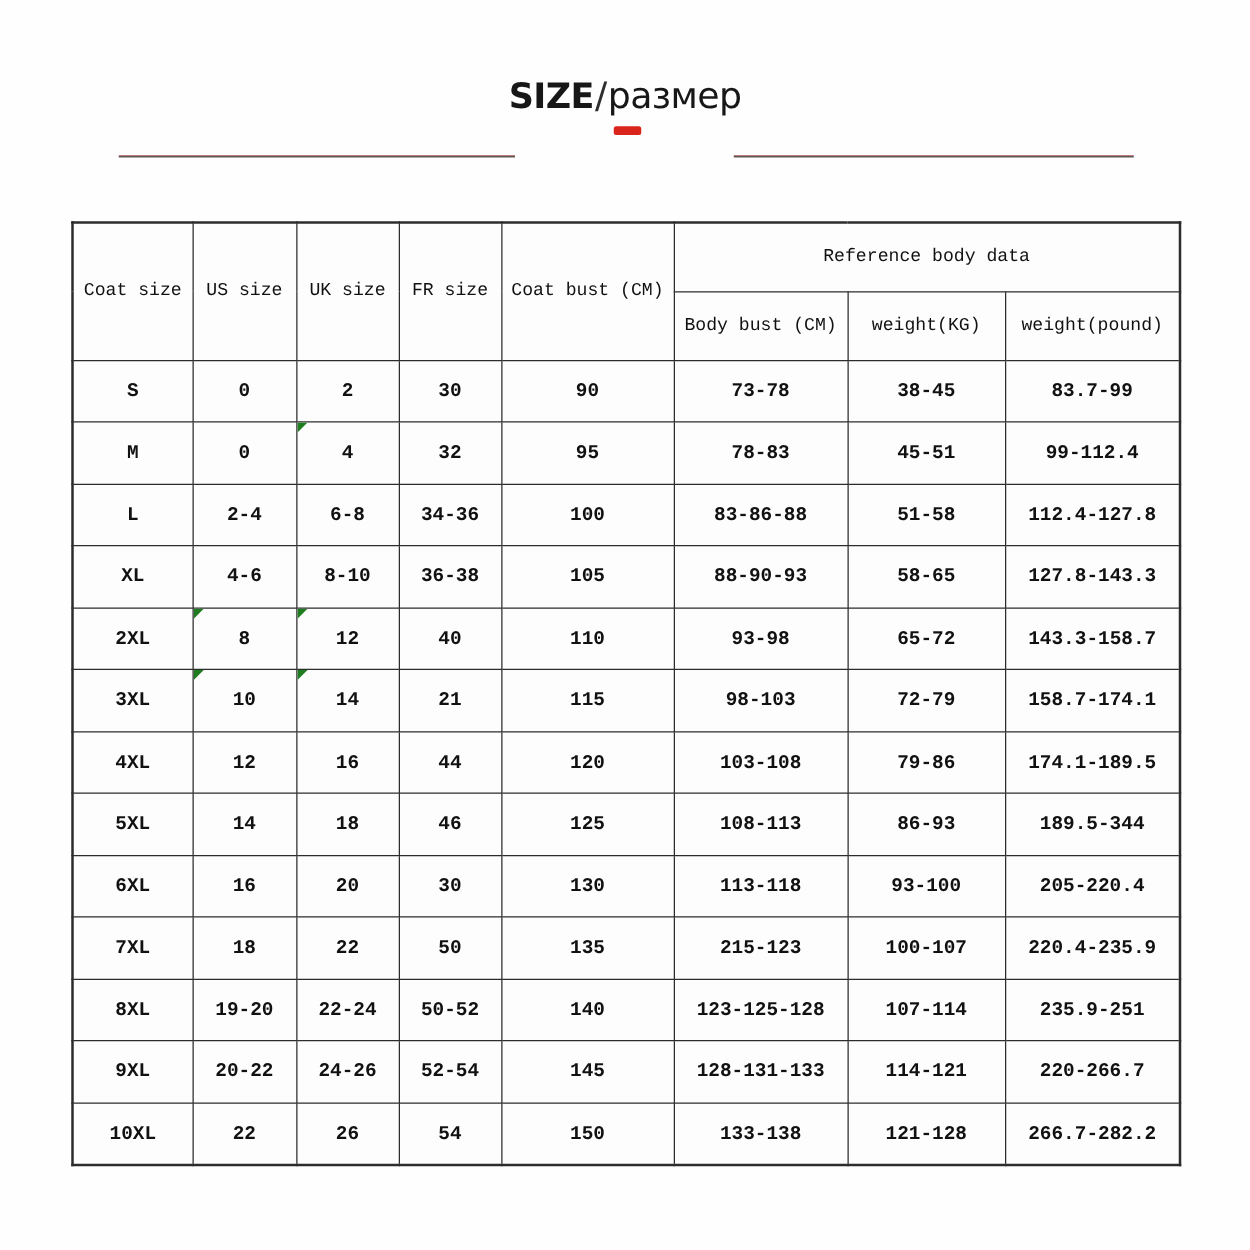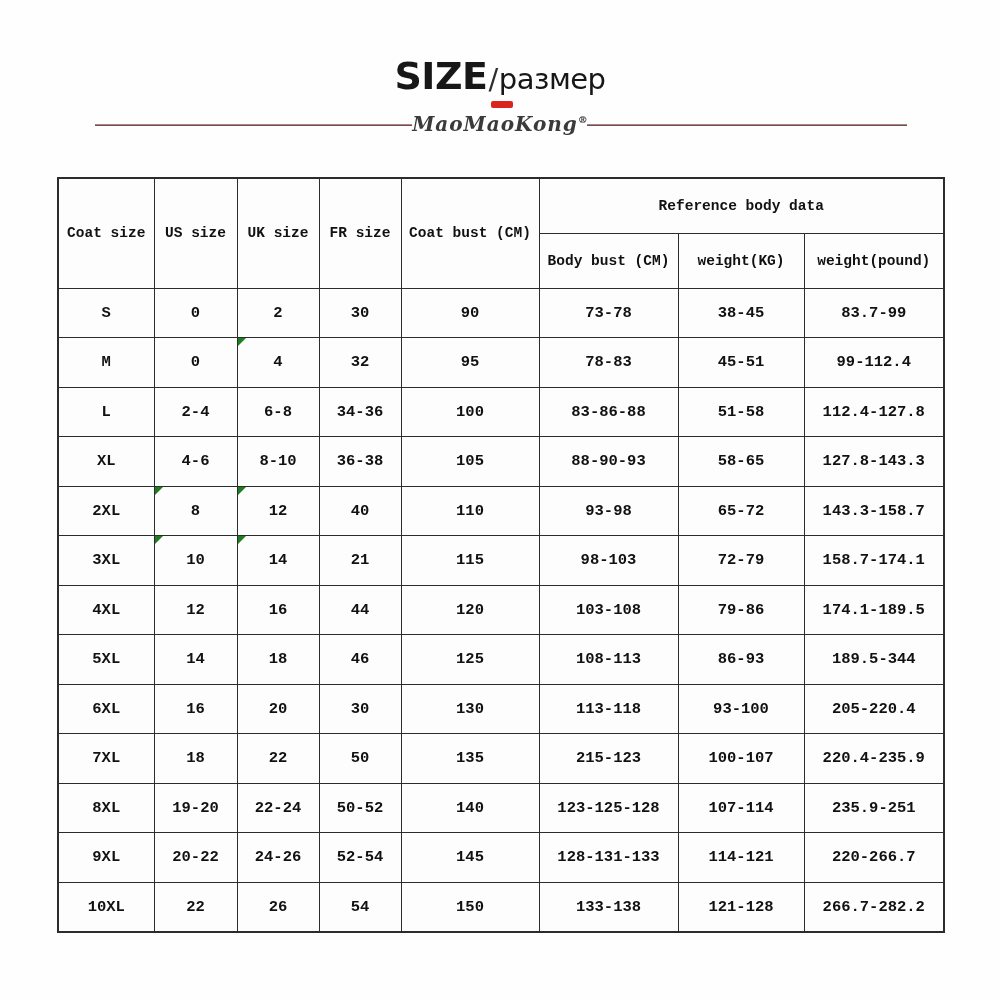--- a/index.html
+++ b/index.html
@@ -14,21 +14,21 @@
   .stage { position:absolute; inset:0; width:1000px; height:1000px; background:#fefefe; }
 
   
   .title-wrap {
     position:absolute; top:58px; left:0; width:1000px;
     text-align:center; line-height:36px;
     font-family:"DejaVu Sans", sans-serif;
     letter-spacing:-0.5px;
     white-space:nowrap;
   }
-  .title-en { font-size:38px; font-weight:800; color:#171717; }
+  .title-en { font-size:28px; font-weight:800; color:#171717; }
   .title-sep { font-size:29px; font-weight:400; color:#2e2e2e; padding:0 1px; }
   .title-ru { font-size:29px; font-weight:500; color:#171717;margin-top:48px; }
 
   .red-dash {
     position:absolute; top:101px; left:491px;
     width:22px; height:7px; border-radius:2px;
     background:var(--accent, #d9251c);
   }
 
   .brand-wrap {
@@ -64,44 +64,41 @@
   .size-chart th, .size-chart td {
     border:1.5px solid var(--line, #2c2c2c);
     text-align:center; vertical-align:middle;
     padding:0 2px;
     position:relative;
     overflow:hidden;
     white-space:nowrap;
   }
   .size-chart thead tr { height:55px; }
   .size-chart tbody tr { height:49.5px; }
-  .size-chart th { font-size:14.5px; font-weight:bold; }
+  .size-chart th { font-size:14.5px; font-weight:normal; }
   .size-chart td { font-size:15.5px; }
 
   .corner-flag {
     position:absolute; top:0; left:0;
     width:0; height:0;
     border-top:8px solid var(--flag, #1e7d1e);
     border-right:8px solid transparent;
   }
 </style>
 </head>
 <body style="--accent: #d9251c; --line: #2c2c2c; --flag: #1e7d1e;">
 
 <div class="stage">
 
   <div class="title-wrap">
     <span class="title-en">SIZE</span><span class="title-sep">/</span><span class="title-ru">размер</span>
   </div>
 
   <div class="red-dash"></div>
 
-  <div class="brand-wrap">
-    <span>MaoMaoKong</span><span class="brand-reg">®</span>
-  </div>
 
   <div class="side-line left"></div>
   <div class="side-line right"></div>
 
   <table class="size-chart">
     <colgroup>
       <col style="width:96px">
         <col style="width:83px">
         <col style="width:82px">
         <col style="width:82px">

